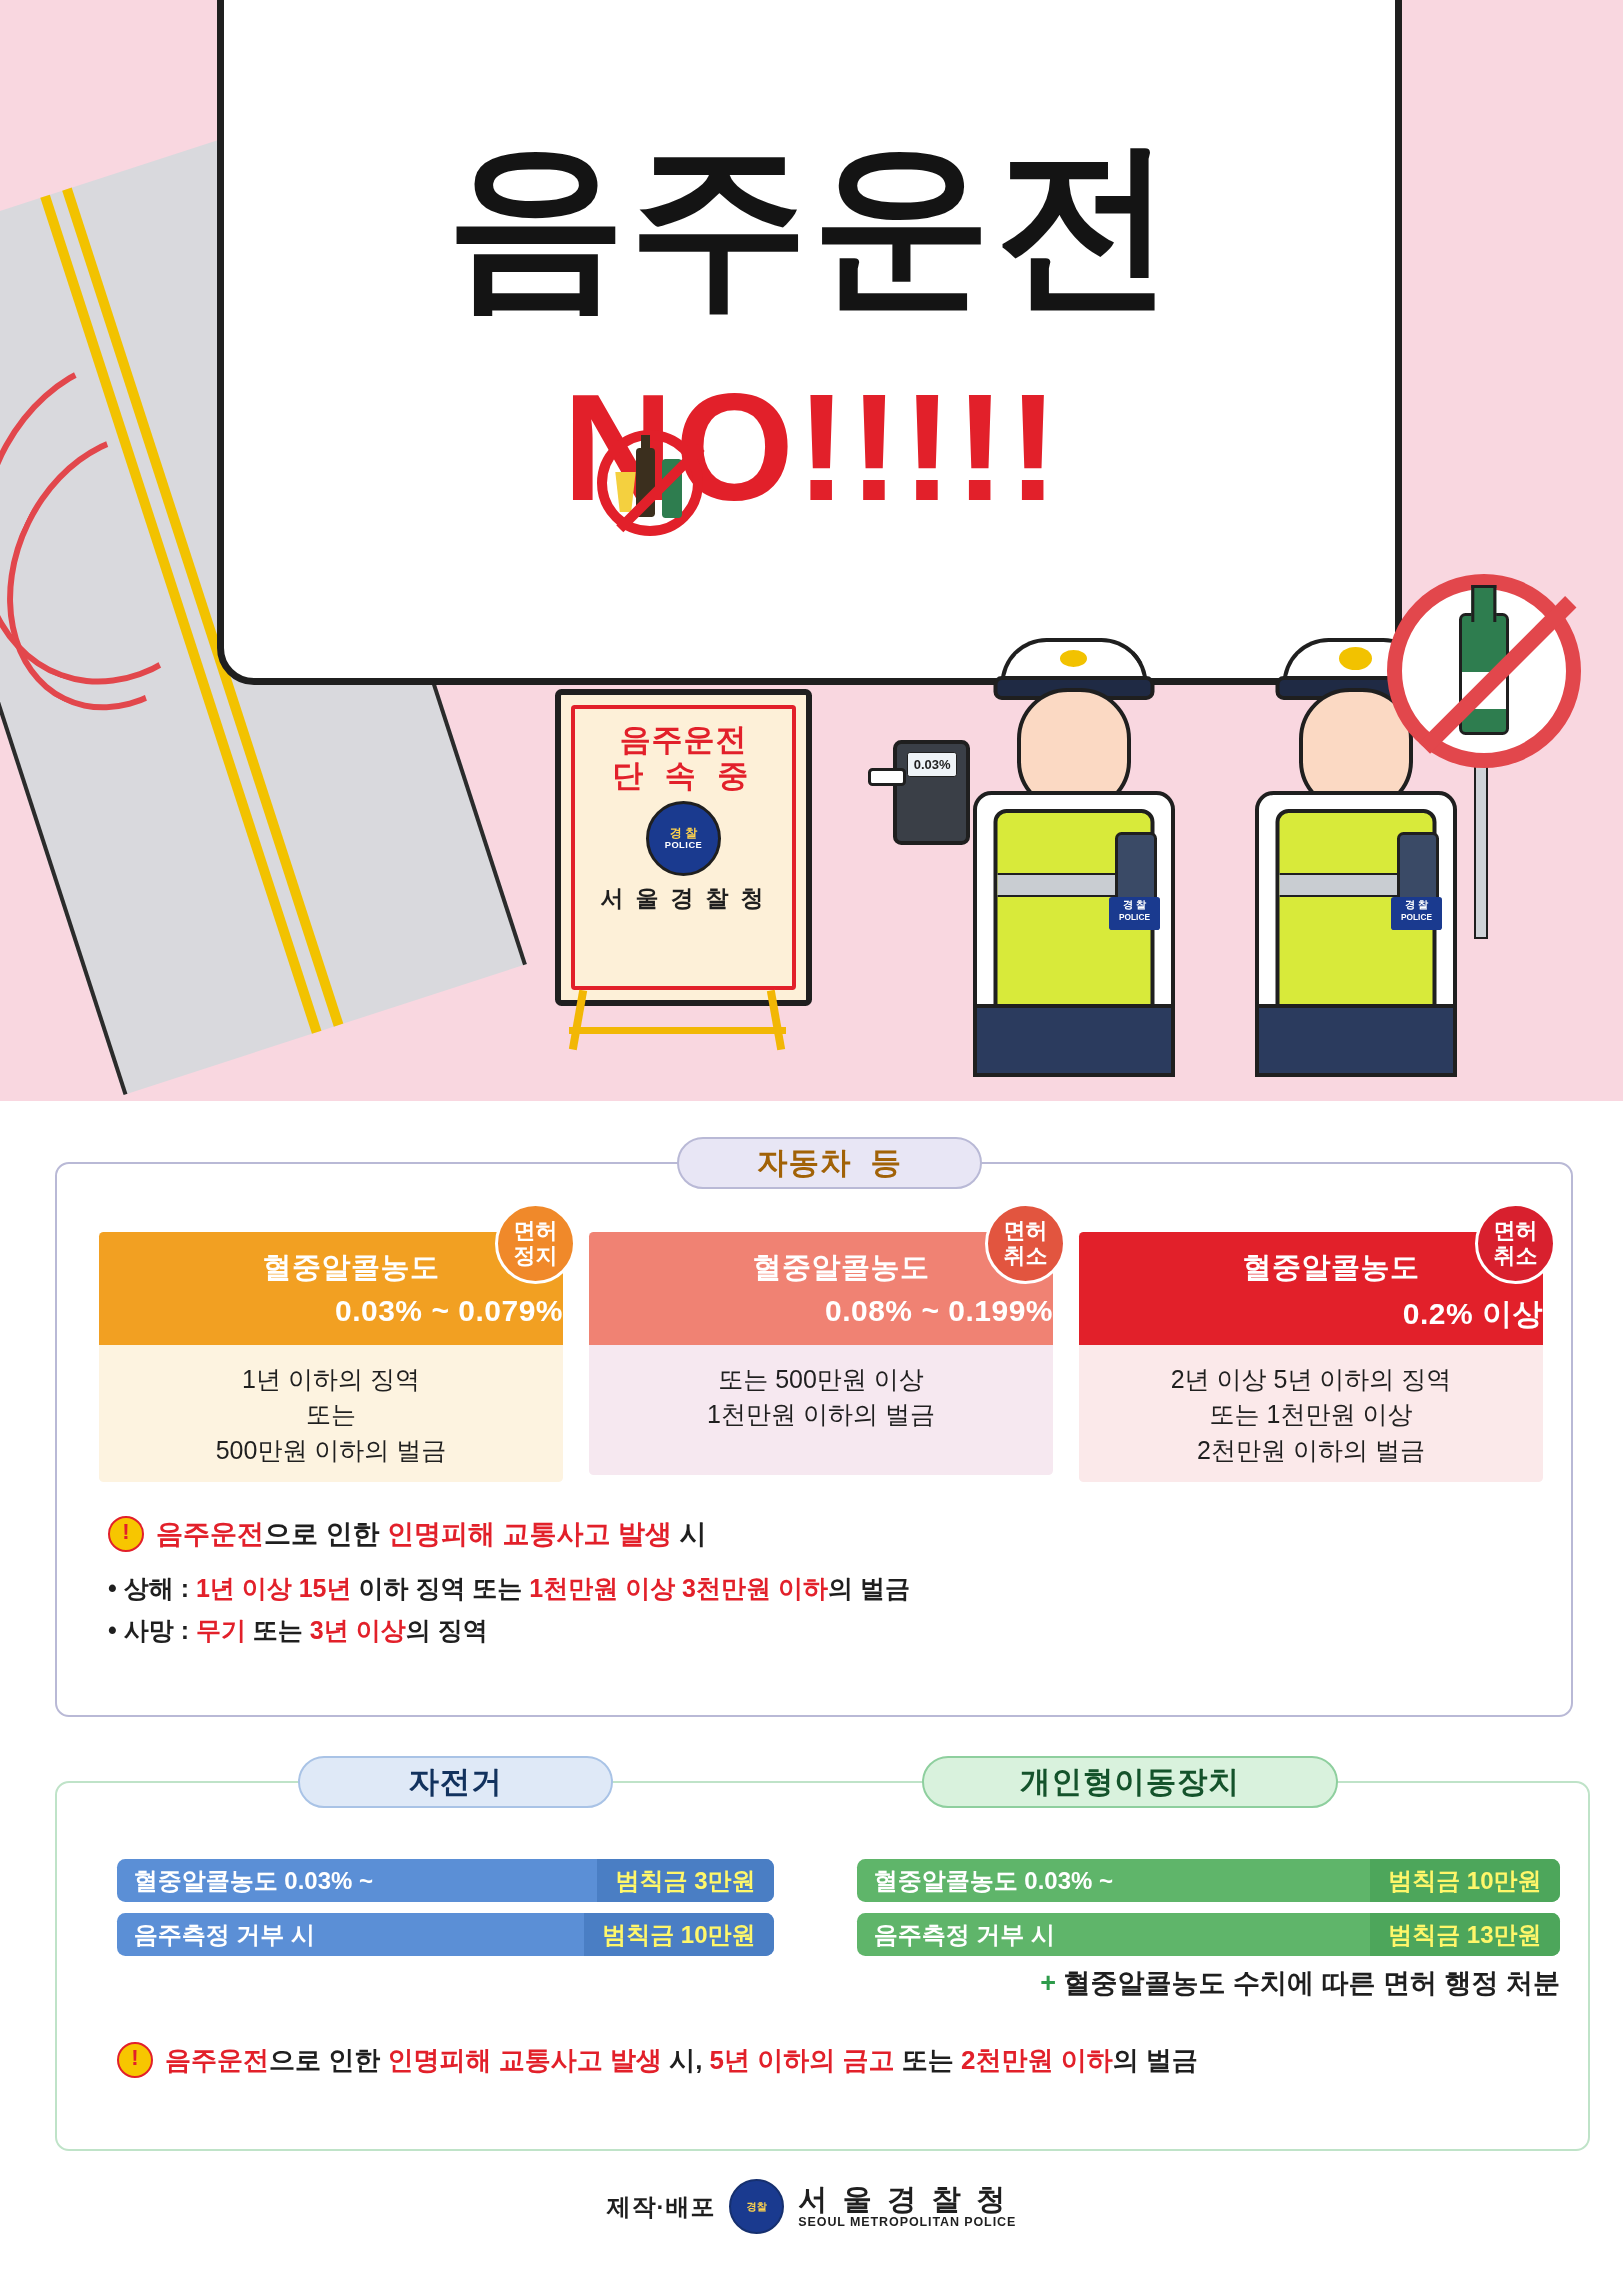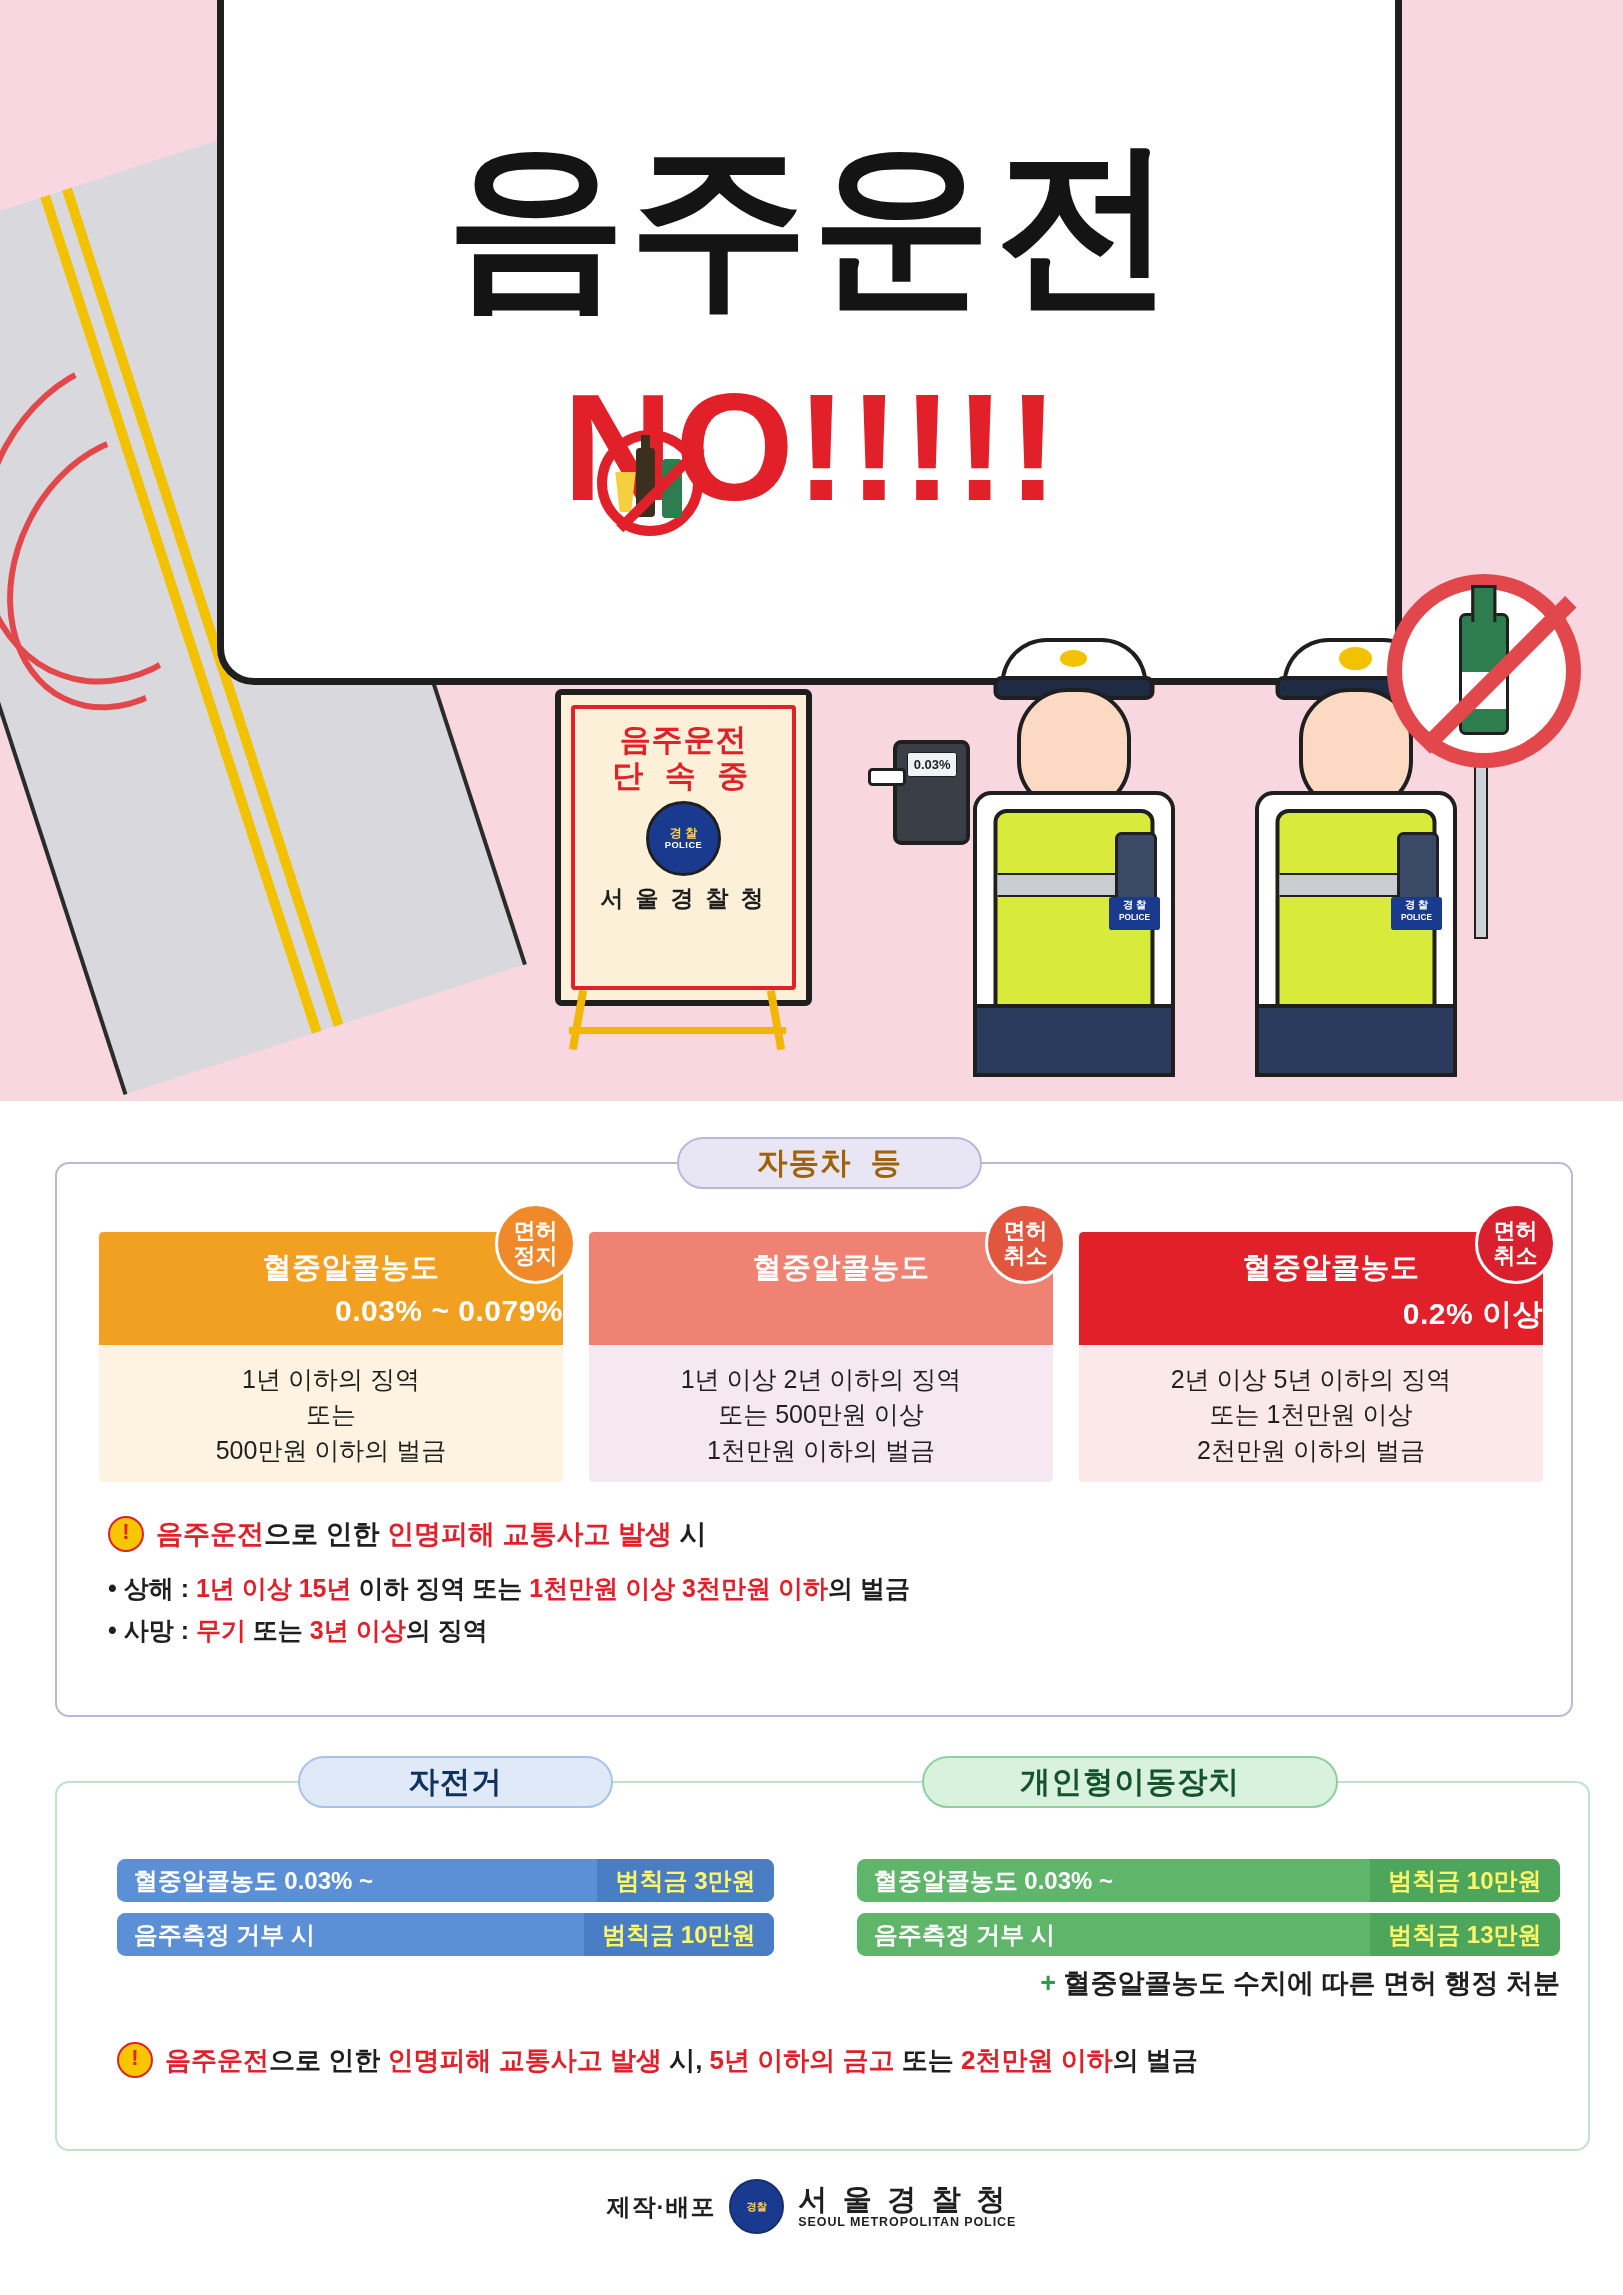--- a/index.html
+++ b/index.html
@@ -529,23 +529,23 @@
           </div>
         </div>
 
         <div class="card">
           <div class="badge" style="background:#e2553f;">
             <span>면허</span>
             <span>취소</span>
           </div>
           <div class="card-head" style="background:#f08273;">
             <div class="l1">혈중알콜농도</div>
+            <div class="l2">0.08% ~ 0.199%</div>
           </div>
           <div class="card-body" style="background:#f6e8f0;">
-            <div>1년 이상 2년 이하의 징역</div>
             <div>또는 500만원 이상</div>
             <div>1천만원 이하의 벌금</div>
           </div>
         </div>
 
         <div class="card">
           <div class="badge" style="background:#d8202e;">
             <span>면허</span>
             <span>취소</span>
           </div>

